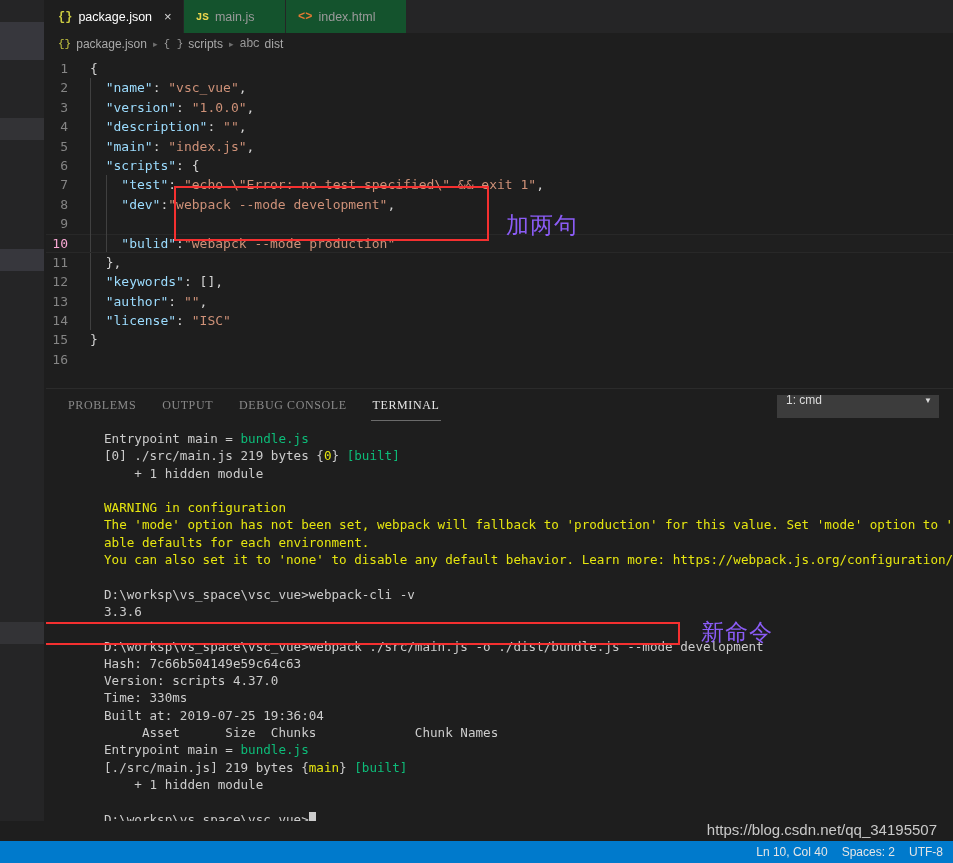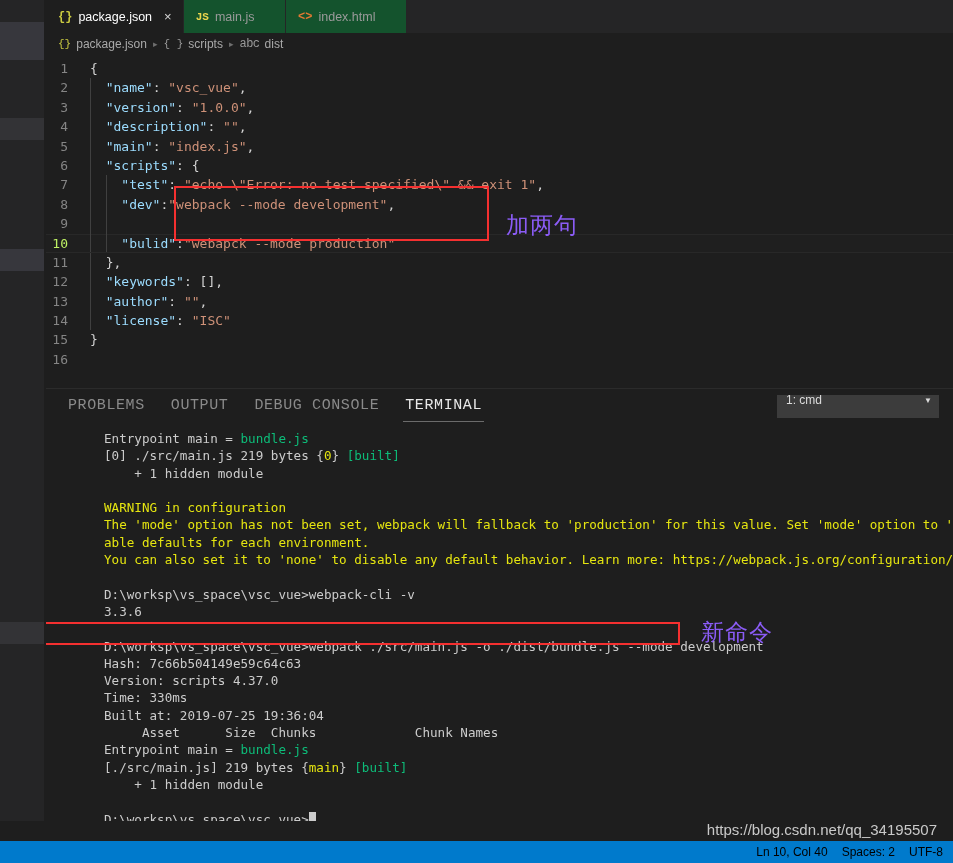--- a/index.html
+++ b/index.html
@@ -68,21 +68,21 @@
   .ln-row.active-line { background: #1f1f1f; }
   .ln-row.active-line::before, .ln-row.active-line::after {
     content: ""; position: absolute; left: 0; right: 0; height: 1px; background: #282828;
   }
   .ln-row.active-line::before { top: 0; }
   .ln-row.active-line::after  { bottom: 0; }
   .lnum {
     width: 44px; flex: 0 0 44px; text-align: right; padding-right: 22px;
     color: #858585; font-size: 13px; user-select: none;
   }
-  .lnum.cur { color: #bef264; }
+  .lnum.cur { color: #f9a8d4; }
   .ltext { white-space: pre; color: #d4d4d4; position: relative; }
   .indent-guide {
     position: absolute; top: 0; width: 1px; height: 19.4px; background: #404040;
   }
 
   
   .k   { color: #9cdcfe; }   
   .s   { color: #ce9178; }   
   .p   { color: #d4d4d4; }
 
@@ -98,23 +98,23 @@
 
   .editor-bottom-border { height: 1px; background: #2b2b2b; }
 
   
   .panel { background: #1e1e1e; display: flex; flex-direction: column; flex: 1 1 auto; min-height: 0; }
   .panel-header {
     height: 35px; flex: 0 0 35px; display: flex; align-items: center;
     padding-left: 20px; background: #1e1e1e; position: relative;
   }
   .panel-tab {
-    font-size: 15px; color: #8a8a8a; letter-spacing: 0.6px;
+    font-size: 12px; color: #8a8a8a; letter-spacing: 0.6px;
     margin-right: 22px; padding: 3px 2px 5px; position: relative; white-space: nowrap;
-    font-family: Liberation Mono, monospace;
+    font-family: Liberation Serif, serif;
   }
   .panel-tab.active { color: #e7e7e7; }
   .panel-tab.active::after {
     content: ""; position: absolute; left: 0; right: 0; bottom: -3px; height: 1px; background: #6b6b6b;
   }
   .panel-right { position: absolute; right: 14px; top: 6px; display: flex; align-items: center; }
   .term-select {
     width: 162px; height: 23px; background: #3c3c3c; color: #dcdcdc;
     border: 1px solid #3c3c3c; font-size: 12px;
     display: flex; align-items: center; justify-content: space-between;
@@ -141,21 +141,21 @@
 
   
   .watermark {
     position: absolute; right: 16px; bottom: 25px;
     color: #d8d8d8; font-size: 15px; opacity: 0.92;
     font-family: "Liberation Sans", sans-serif; white-space: nowrap;
   }
 
   
   .statusbar {
-    height: 22px; flex: 0 0 22px; background: #007acc; color: #000000;
+    height: 22px; flex: 0 0 22px; background: #007acc; color: #e5e5e5;
     display: flex; align-items: center; font-size: 12px; padding: 0 10px;
     font-family: "Liberation Sans", sans-serif; position: relative; margin-top: 20px;
   }
   .status-right { margin-left: auto; display: flex; gap: 14px; align-items: center; white-space: nowrap; }
   .status-item { font-size: 12px; }
 </style>
 </head>
 <body>
 
 <div class="app">

